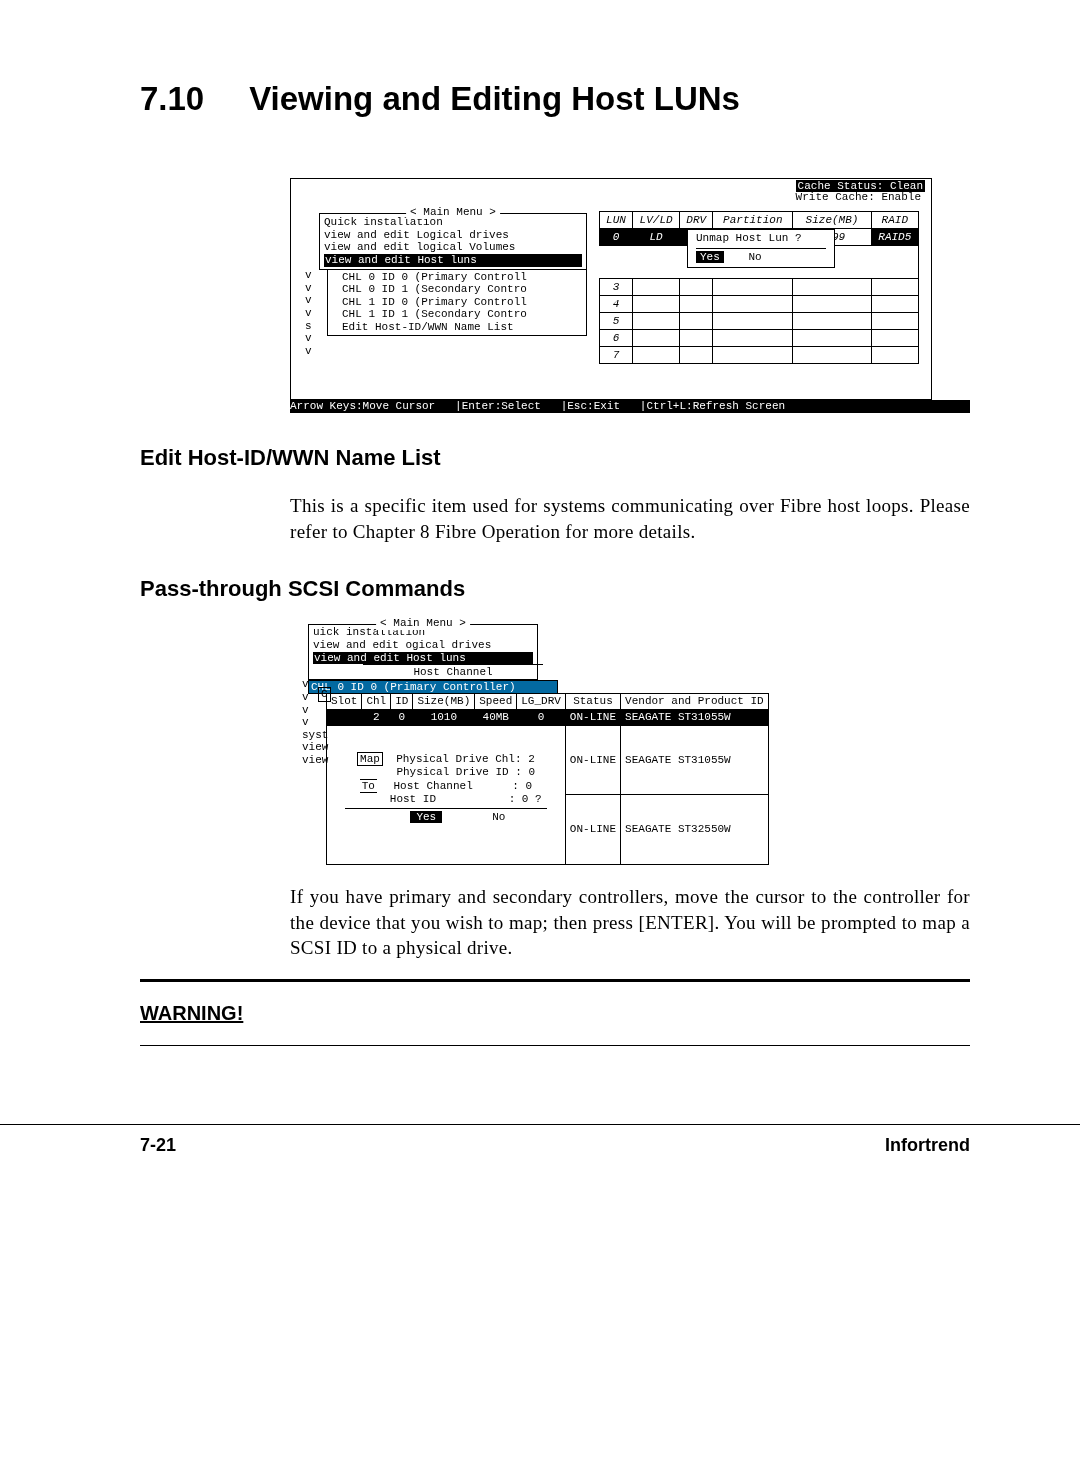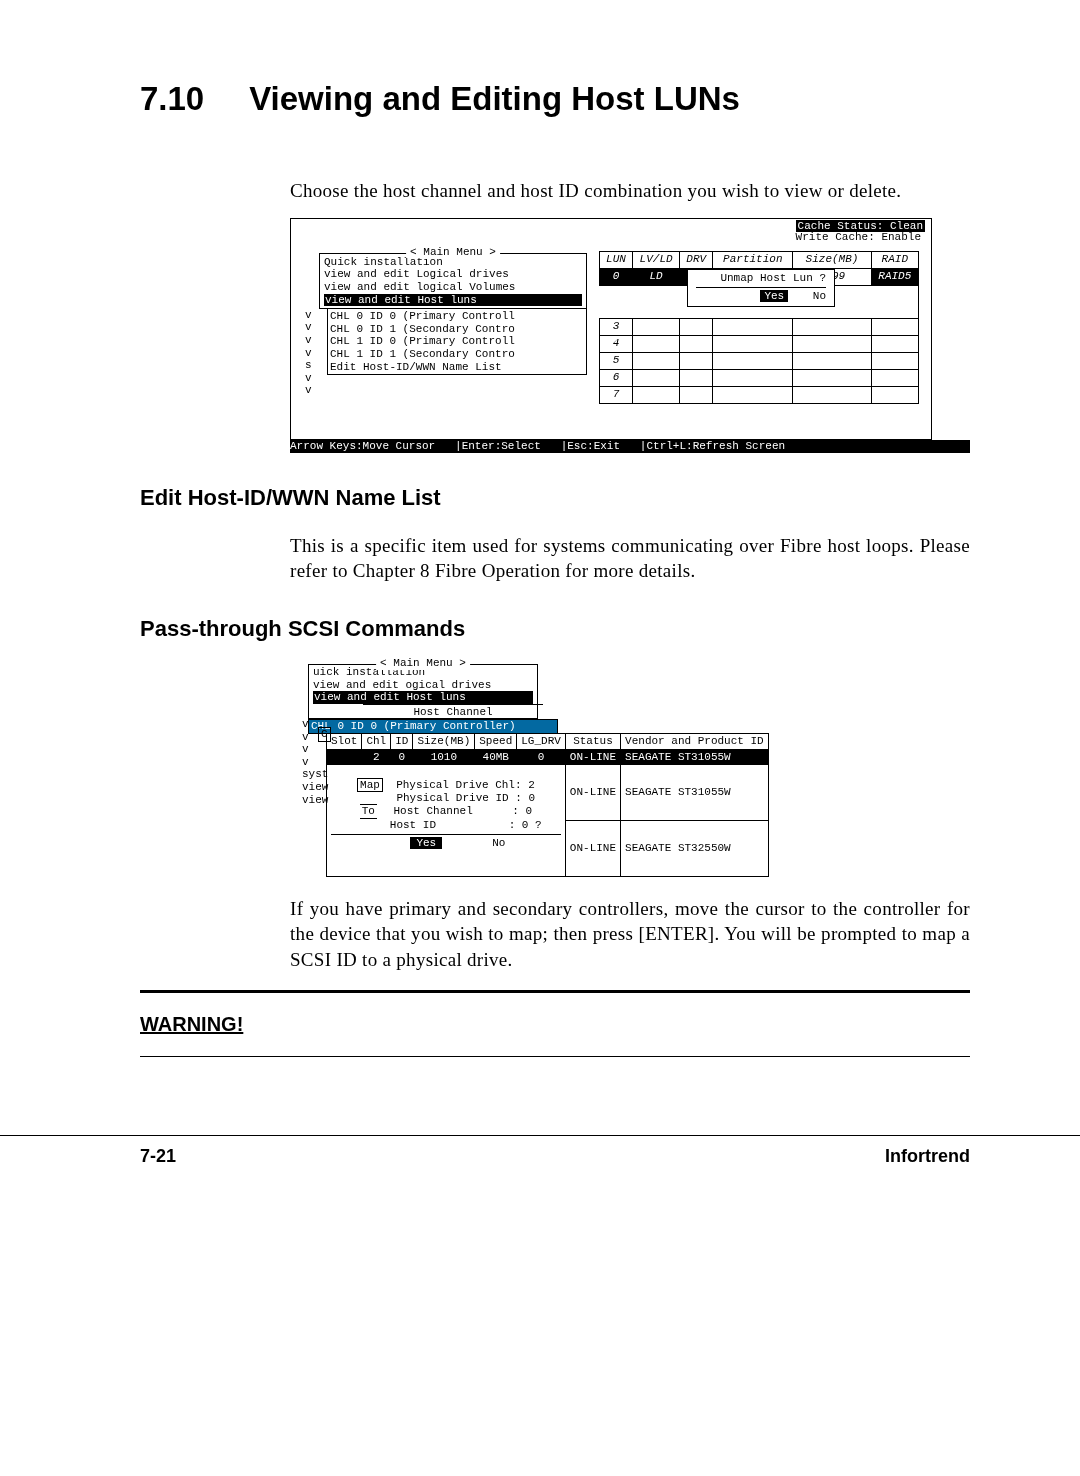--- a/index.html
+++ b/index.html
@@ -128,21 +128,21 @@
   .menu-box .row { white-space: nowrap; }
   .menu-box .row.sel {
     background: #000;
     color: #fff;
     padding: 0 1px;
   }
   .submenu {
     border: 1px solid #000;
     margin-top: -1px;
     margin-left: 8px;
-    padding: 1px 2px;
+    padding: 1px 14px;
     font-size: 11px;
     line-height: 1.15;
   }
   .term1-right {
     position: absolute;
     right: 12px;
     top: 32px;
     width: 320px;
     font-size: 11px;
     font-style: italic;
@@ -163,21 +163,21 @@
   .lun-table td.sel { background:#000; color:#fff; }
   .unmap-dialog {
     position: absolute;
     right: 96px;
     top: 50px;
     border: 1px solid #000;
     background: #fff;
     padding: 2px 8px;
     font-size: 11px;
     line-height: 1.25;
-    text-align: right;
+    text-align: left;
     width: 130px;
   }
   .unmap-dialog .title {
     border-bottom: 1px solid #000;
     padding-bottom: 2px;
     margin-bottom: 2px;
   }
   .unmap-dialog .yes {
     background: #000;
     color: #fff;
@@ -277,21 +277,20 @@
 </head>
 <body>
 
 <div class="page">
 
   <h1>
     <span class="secnum">7.10</span>
     <span>Viewing and Editing Host LUNs</span>
   </h1>
 
-  <p class="body-text">Choose the host channel and host ID combination you wish to view or delete.</p>
 
   <div class="term">
     <div class="term-outer term1">
       <div class="term-top-status"><span class="inv">Cache Status: Clean</span>
 <span>Write Cache: Enable</span></div>
 
       <div class="term1-left">
         <div class="menu-box">
           <span class="menu-title">&lt; Main Menu &gt;</span>
           <div class="row">Quick installation</div>
@@ -447,21 +446,21 @@
             <td class="inv">2</td>
             <td class="inv">0</td>
             <td class="inv">1010</td>
             <td class="inv">40MB</td>
             <td class="inv">0</td>
             <td class="inv">ON-LINE</td>
             <td class="inv left">SEAGATE ST31055W</td>
           </tr>
           <tr>
             <td colspan="6" rowspan="2" style="padding:0;">
-              <div class="map-dialog" style="margin:0; border:none; width:auto;">
+              <div class="map-dialog" style="margin:14px; border:none; width:auto;">
 <span style="border:1px solid #000; padding:0 2px;">Map</span>  <span>Physical Drive Chl: 2</span>
       <span>Physical Drive ID : 0</span>
 <span class="to">To</span> <span>Host Channel      : 0</span>
       <span>Host ID           : 0 ?</span>
 <div class="btnrow"><span class="yes">Yes</span><span>No</span></div>
               </div>
             </td>
             <td>ON-LINE</td>
             <td class="left">SEAGATE ST31055W</td>
           </tr>

